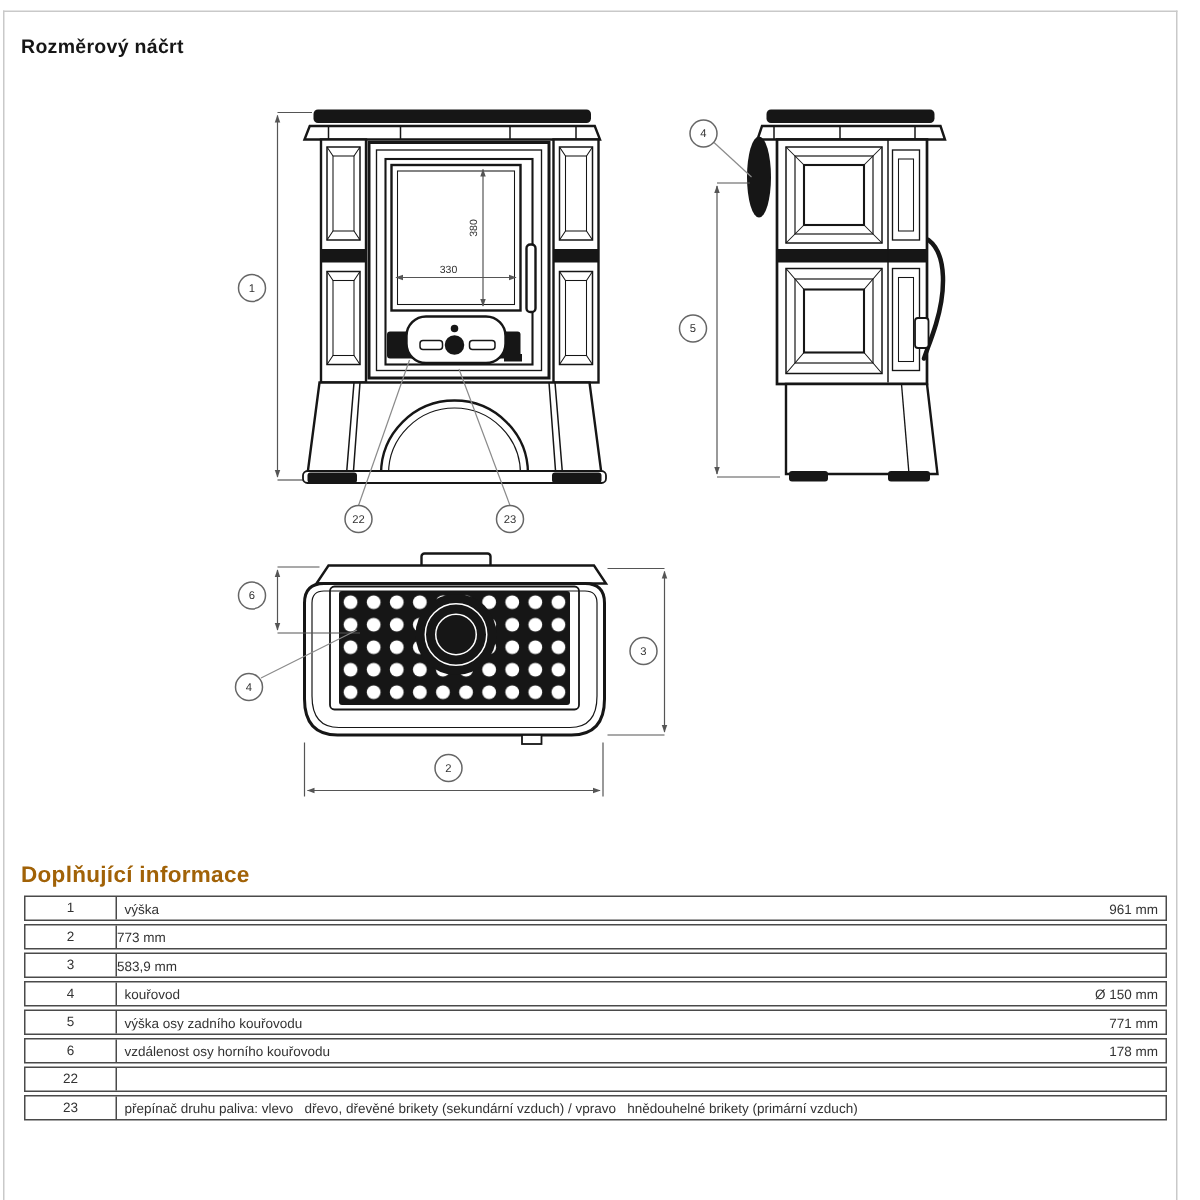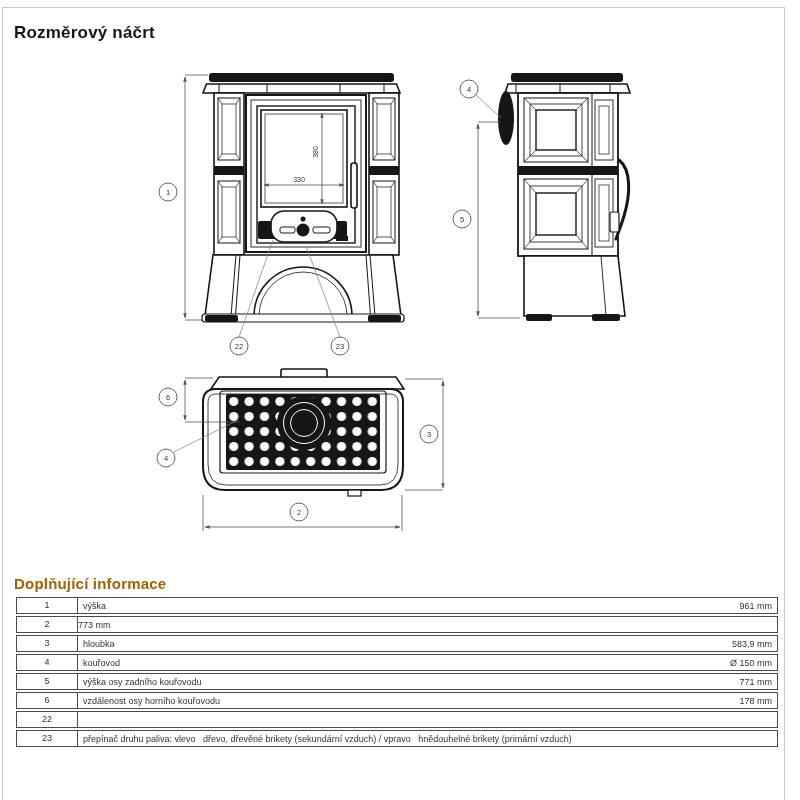--- a/index.html
+++ b/index.html
@@ -8,21 +8,21 @@
     background:#ffffff;
     font-family:"Liberation Sans","DejaVu Sans",sans-serif;
   }
   .frame {
     position:absolute; left:2px; top:7px; width:783px; height:793px;
     border:1px solid #c9c9c9; border-bottom:none; box-sizing:border-box;
     pointer-events:none;
   }
   .h1 {
     position:absolute; left:14px; top:23px; margin:0;
-    font-size:17px; font-weight:bold; color:#161616; letter-spacing:0.2px;
+    font-size:13px; font-weight:bold; color:#161616; letter-spacing:0.2px;
   }
   .h2 {
     position:absolute; left:14px; top:575px; margin:0;
     font-size:15px; font-weight:bold; color:#a16207; letter-spacing:0.2px;
   }
   svg.drawing { position:absolute; left:0; top:0; }
 
   .tbl { position:absolute; left:16px; top:597px; width:762px; }
   .trow {
     display:flex; align-items:center; box-sizing:border-box;
@@ -235,21 +235,20 @@
     <div class="tvalue">961 mm</div>
   </div>
 
   <div class="trow">
     <div class="tnum">2</div>
     <div class="tvalue">773 mm</div>
   </div>
 
   <div class="trow">
     <div class="tnum">3</div>
-    <div class="tlabel">hloubka</div>
     <div class="tvalue">583,9 mm</div>
   </div>
 
   <div class="trow">
     <div class="tnum">4</div>
     <div class="tlabel">kouřovod</div>
     <div class="tvalue">Ø 150 mm</div>
   </div>
 
   <div class="trow">

